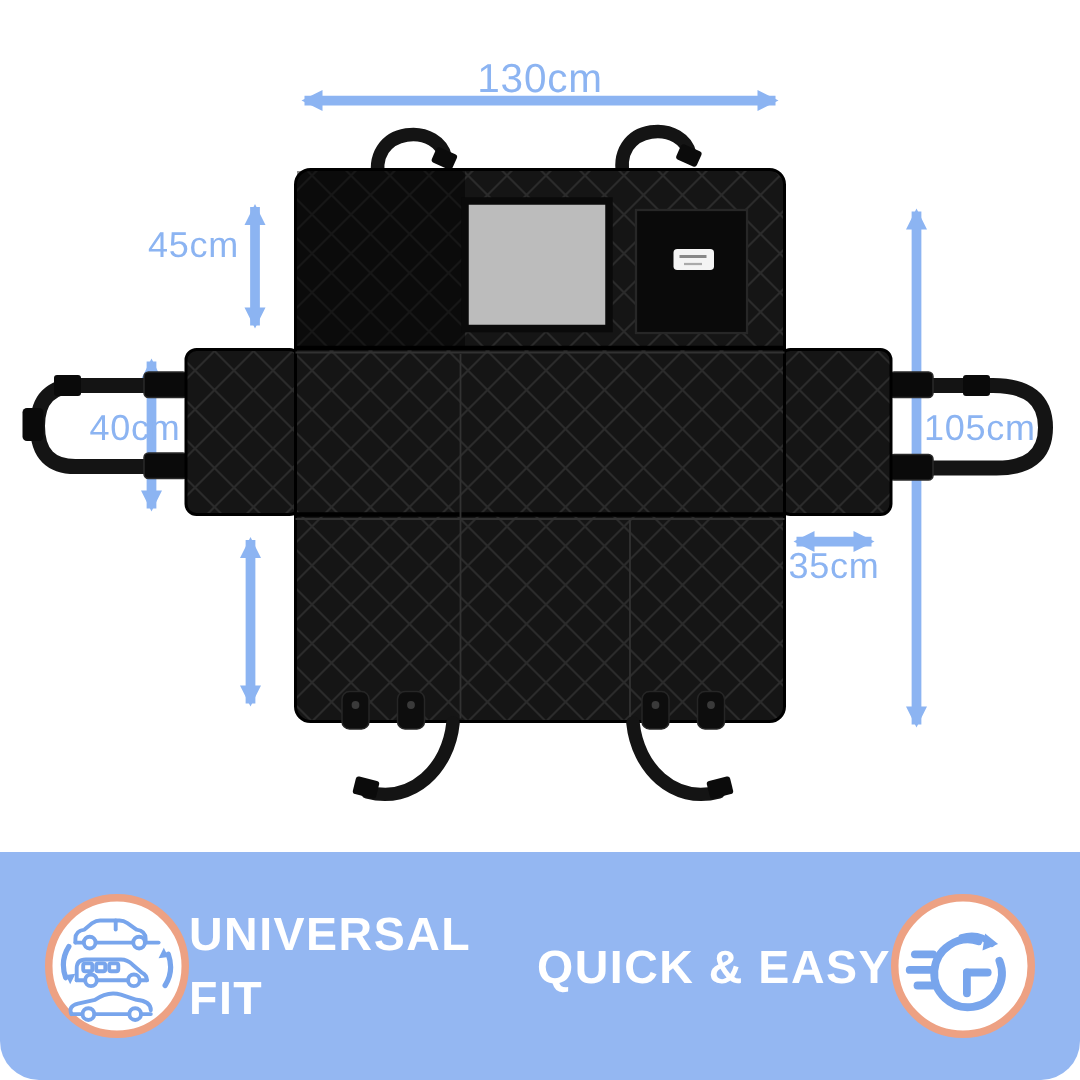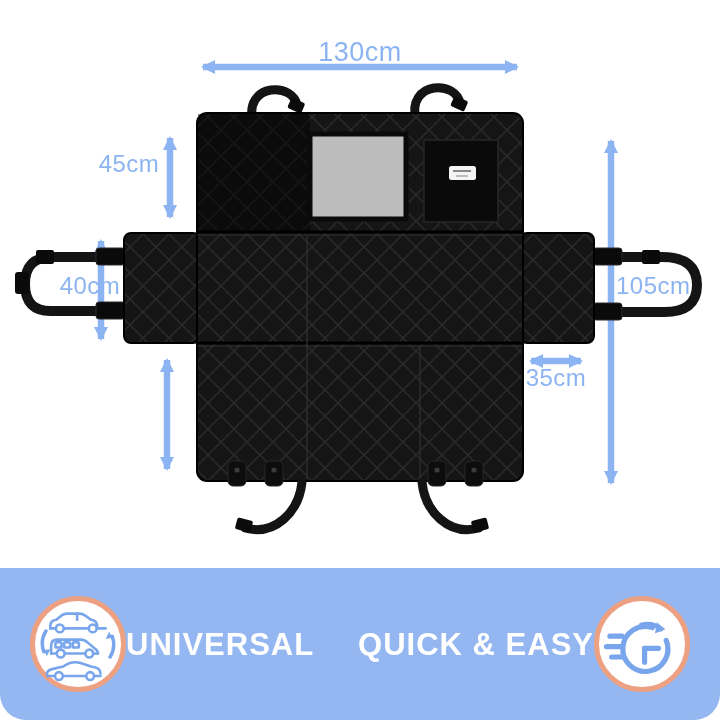--- a/index.html
+++ b/index.html
@@ -146,20 +146,21 @@
           <circle cx="59" cy="82" r="4.5" fill="#ffffff"></circle>
 
           <path d="M82 60 q7-11 2.5-24" stroke-width="4"></path>
           <path d="M81 31 l3.5 7 l-7.5 1 z" fill="#78a5ec" stroke="none"></path>
           <path d="M8 30 q-7 11 -2.5 24" stroke-width="4"></path>
           <path d="M9 59 l-3.5 -7 l7.5 -1 z" fill="#78a5ec" stroke="none"></path>
         </svg>
       </div>
       <div class="ft">
         <div>UNIVERSAL</div>
+        <div>FIT</div>
       </div>
     </div>
 
     <div class="feature">
       <div class="ft rt">
         <div>QUICK &amp; EASY</div>
       </div>
       <div class="icon-circle">
         <svg width="78" height="78" viewBox="0 0 90 90" fill="none" stroke="#78a5ec" stroke-width="6" stroke-linecap="round" stroke-linejoin="round">
 

